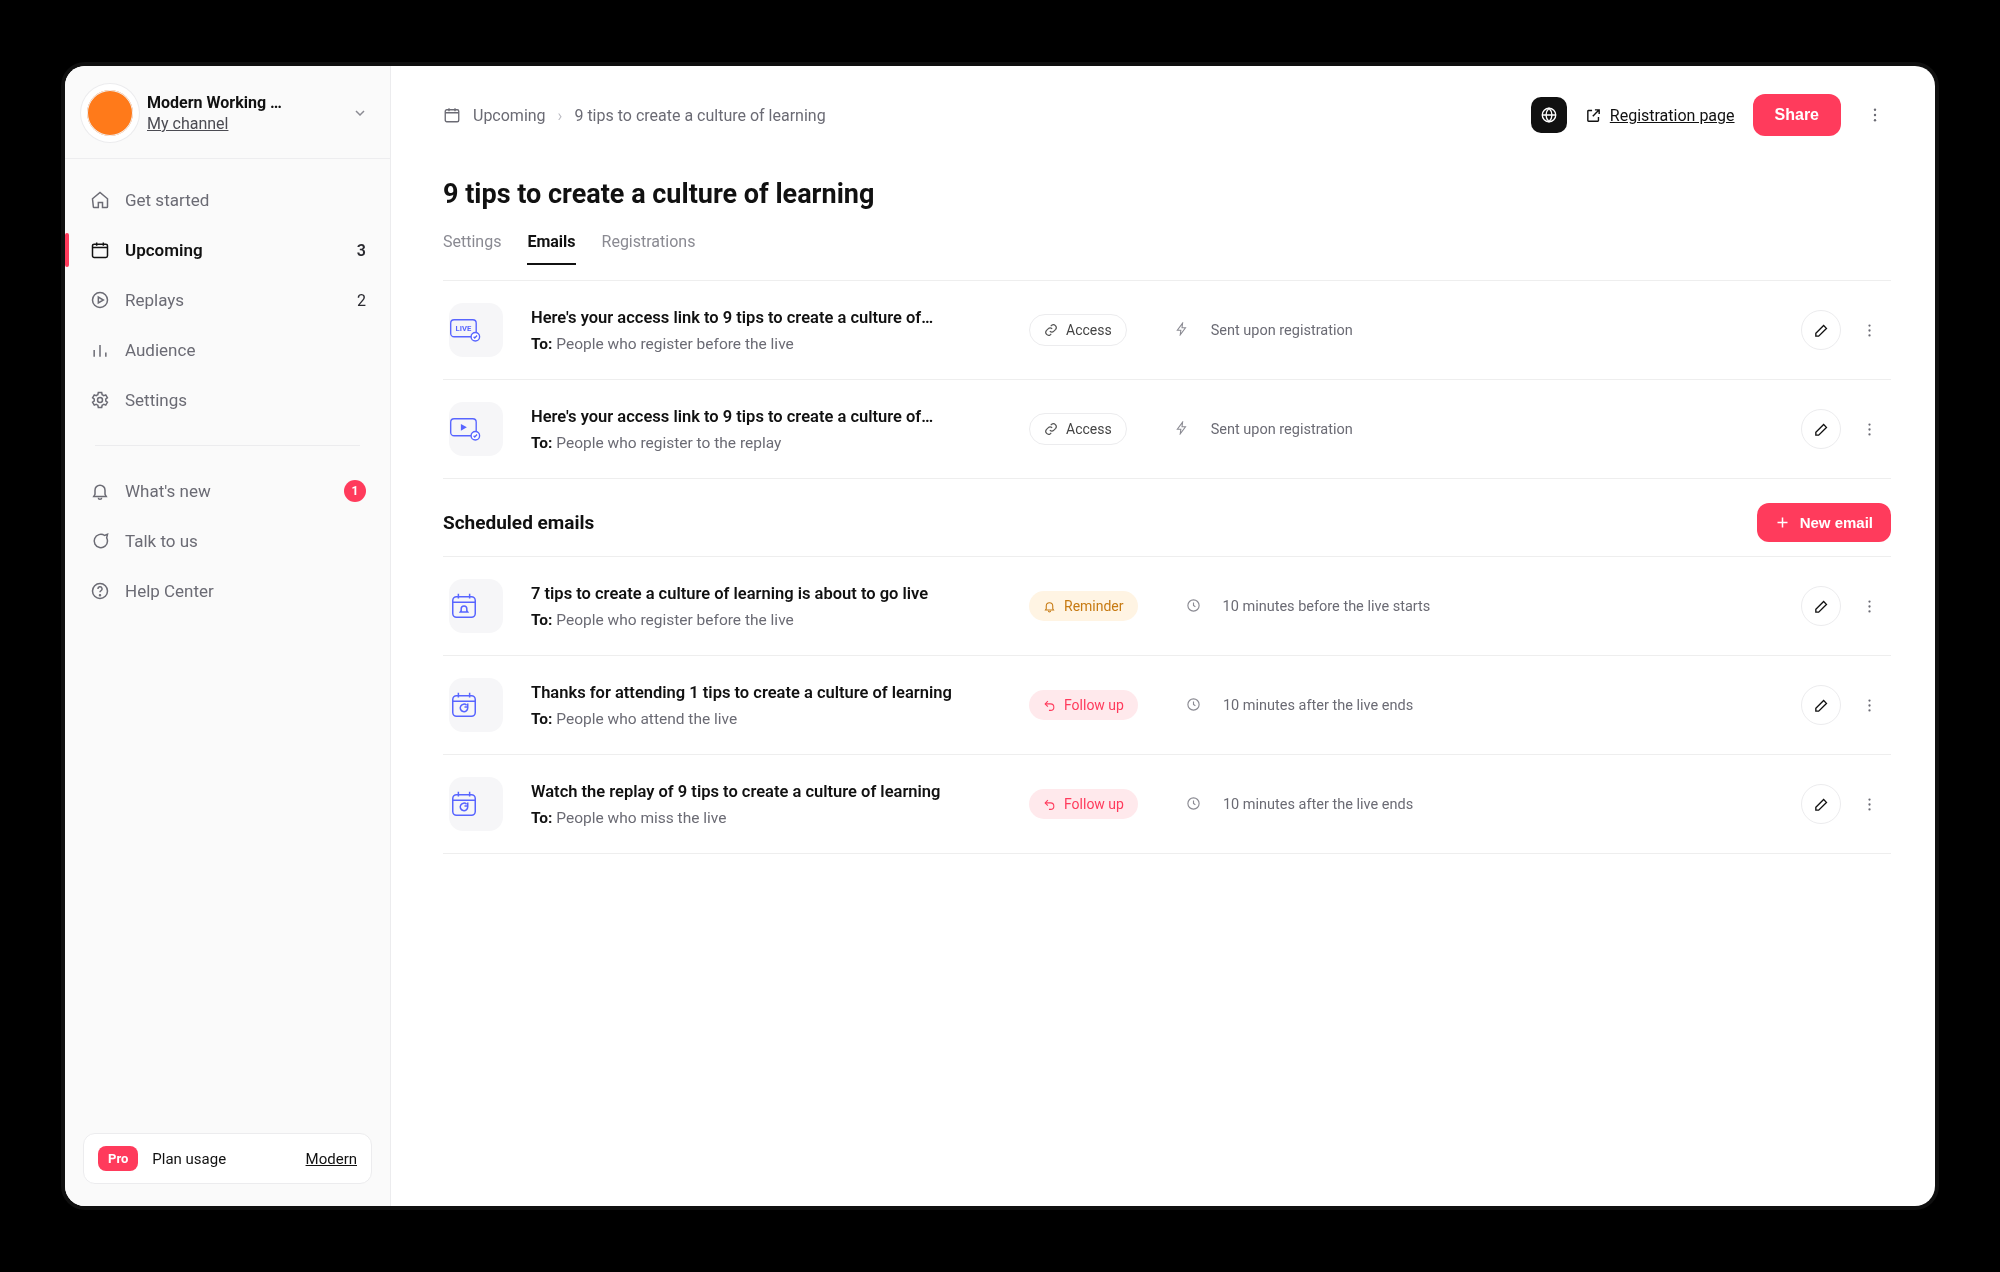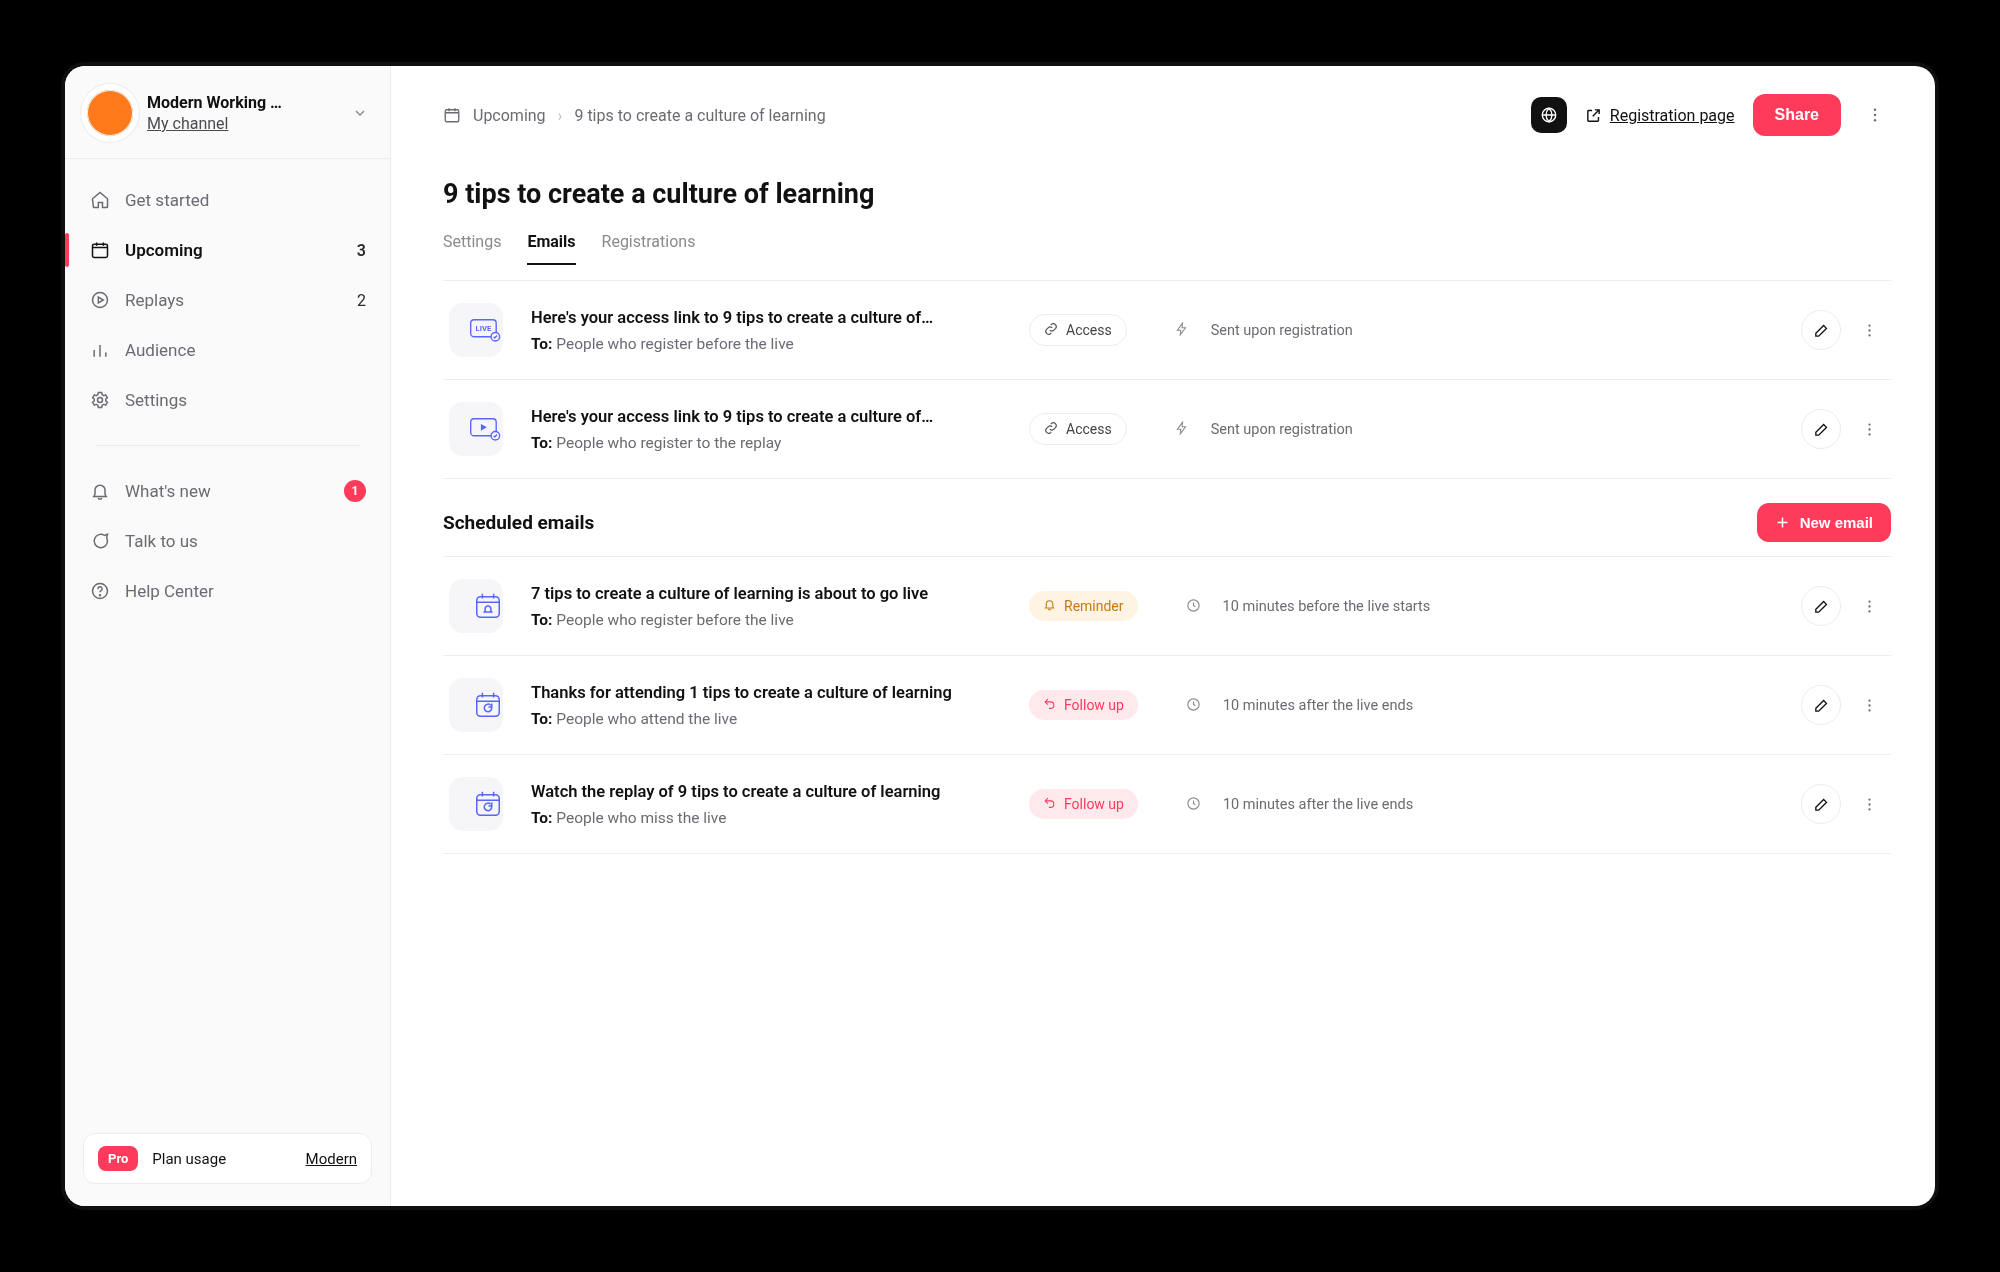--- a/index.html
+++ b/index.html
@@ -85,26 +85,26 @@
 .tab { color:#8a8a92; font-size:16px; padding:8px 0 12px 0; cursor:pointer; }
 .tab.active { color:#111; font-weight:700; border-bottom:2px solid #111; }
 
 .section-title { font-size:19px; font-weight:700; color:#111; margin-top:36px; }
 .section-head { display:flex; align-items:center; margin-top:24px; }
 .section-head .section-title { margin-top:0; }
 .new-email-btn { margin-left:auto; background:#ff3b5c; color:#fff; border:none; border-radius:12px; padding:11px 18px; font-size:15px; font-weight:600; display:flex; align-items:center; gap:10px; cursor:pointer; }
 
 .rows { margin-top:14px; border-top:1px solid #eee; }
 .row { display:flex; align-items:center; gap:28px; padding:22px 6px; border-bottom:1px solid #eee; }
-.row-icon { width:54px; height:54px; border-radius:14px; background:#f6f6f8; display:flex; align-items:center; justify-content:flex-end; color:#be185d; }
+.row-icon { width:54px; height:54px; border-radius:14px; background:#f6f6f8; display:flex; align-items:center; justify-content:flex-start; color:#be185d; }
 .row-main { width: 470px; min-width:360px; }
 .row-title { font-size:16.5px; font-weight:600; color:#111; white-space:nowrap; overflow:hidden; text-overflow:ellipsis; }
 .row-sub { margin-top:8px; font-size:15.5px; color:#6b6b74; }
 .row-sub b { color:#111; font-weight:700; }
-.pill { display:inline-flex; align-items:flex-start; gap:8px; padding:7px 14px; border-radius:999px; font-size:14px; }
+.pill { display:inline-flex; align-items:center; gap:8px; padding:7px 14px; border-radius:999px; font-size:14px; }
 .pill-access { background:#fff; border:1px solid #ececee; color:#444; }
 .pill-reminder { background:#fff4e3; color:#c77a12; }
 .pill-follow { background:#ffe9ec; color:#ff3b5c; }
 .meta { display:flex; align-items:flex-start; gap:22px; color:#6b6b74; font-size:14.5px; margin-left:20px; }
 .row-actions { margin-left:auto; display:flex; align-items:center; gap:12px; }
 .icon-btn { width:40px; height:40px; border-radius:999px; border:1px solid #ececee; background:#fff; display:flex; align-items:center; justify-content:center; cursor:pointer; }
 
 svg { display:block; }
 </style>
 </head>

